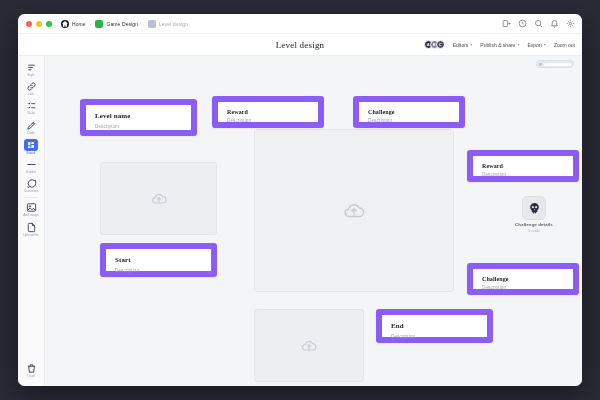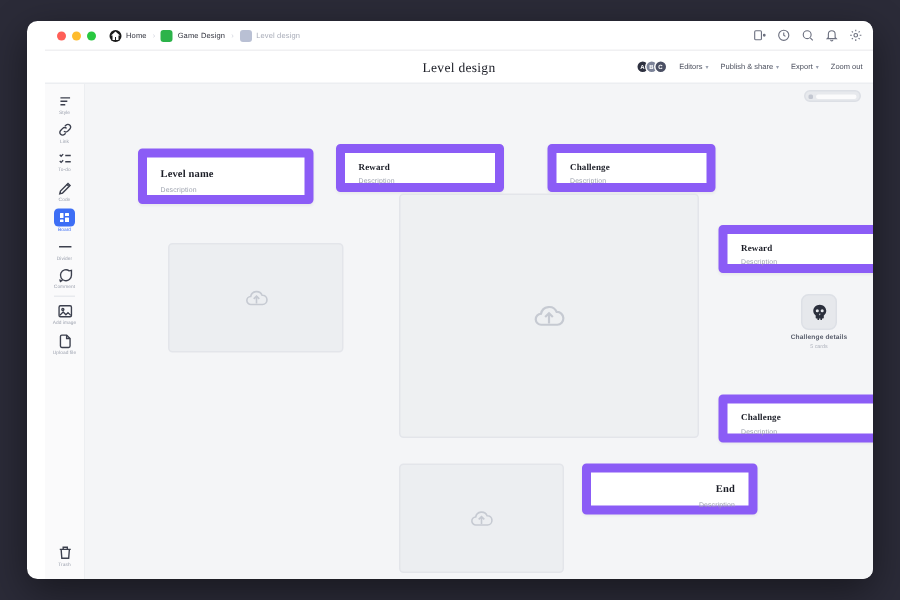--- a/index.html
+++ b/index.html
@@ -12,21 +12,21 @@
 
   
   .window {
     position: absolute;
     left: 18px; top: 14px;
     width: 564px; height: 372px;
     background: #ffffff;
     border-radius: 7px;
     overflow: hidden;
     box-shadow: 0 8px 26px rgba(0,0,0,.45);
-    display: flex; flex-direction: column; padding-left: 12px;
+    display: flex; flex-direction: column;
   }
 
   
   .titlebar {
     height: 20px;
     background: #ffffff;
     display: flex; align-items: center;
     padding: 0 8px;
     border-bottom: 1px solid #f0f0f2;
     flex: 0 0 auto;
@@ -409,22 +409,26 @@
       <div class="card" style="left:422px; top:94px; width:112px; height:32px;">
         <div class="card-title" style="font-size:6px;margin-bottom:3px;">Reward</div>
         <div class="card-desc">Description</div>
       </div>
 
       <div class="card" style="left:422px; top:207px; width:112px; height:32px;">
         <div class="card-title" style="font-size:6px;margin-bottom:3px;">Challenge</div>
         <div class="card-desc">Description</div>
       </div>
 
-
-      <div class="card" style="left:331px; top:253px; width:117px; height:34px;text-align:right;">
+      <div class="card" style="left:55px; top:187px; width:117px; height:34px;">
+        <div class="card-title">Start</div>
+        <div class="card-desc">Description</div>
+      </div>
+
+      <div class="card" style="left:331px; top:253px; width:117px; height:34px;">
         <div class="card-title">End</div>
         <div class="card-desc">Description</div>
       </div>
 
       <div class="img-ph" style="left:55px; top:106px; width:117px; height:73px;">
         <span class="upl">
           <svg viewBox="0 0 24 24" fill="none" stroke="currentColor" stroke-width="1.6">
               <path d="M6.5 18a4 4 0 01-.3-8 6 6 0 0111.4-1.3A3.7 3.7 0 0118 18z"></path>
               <path d="M12 17v-7M9.2 12.4L12 9.6l2.8 2.8"></path>
             </svg>

